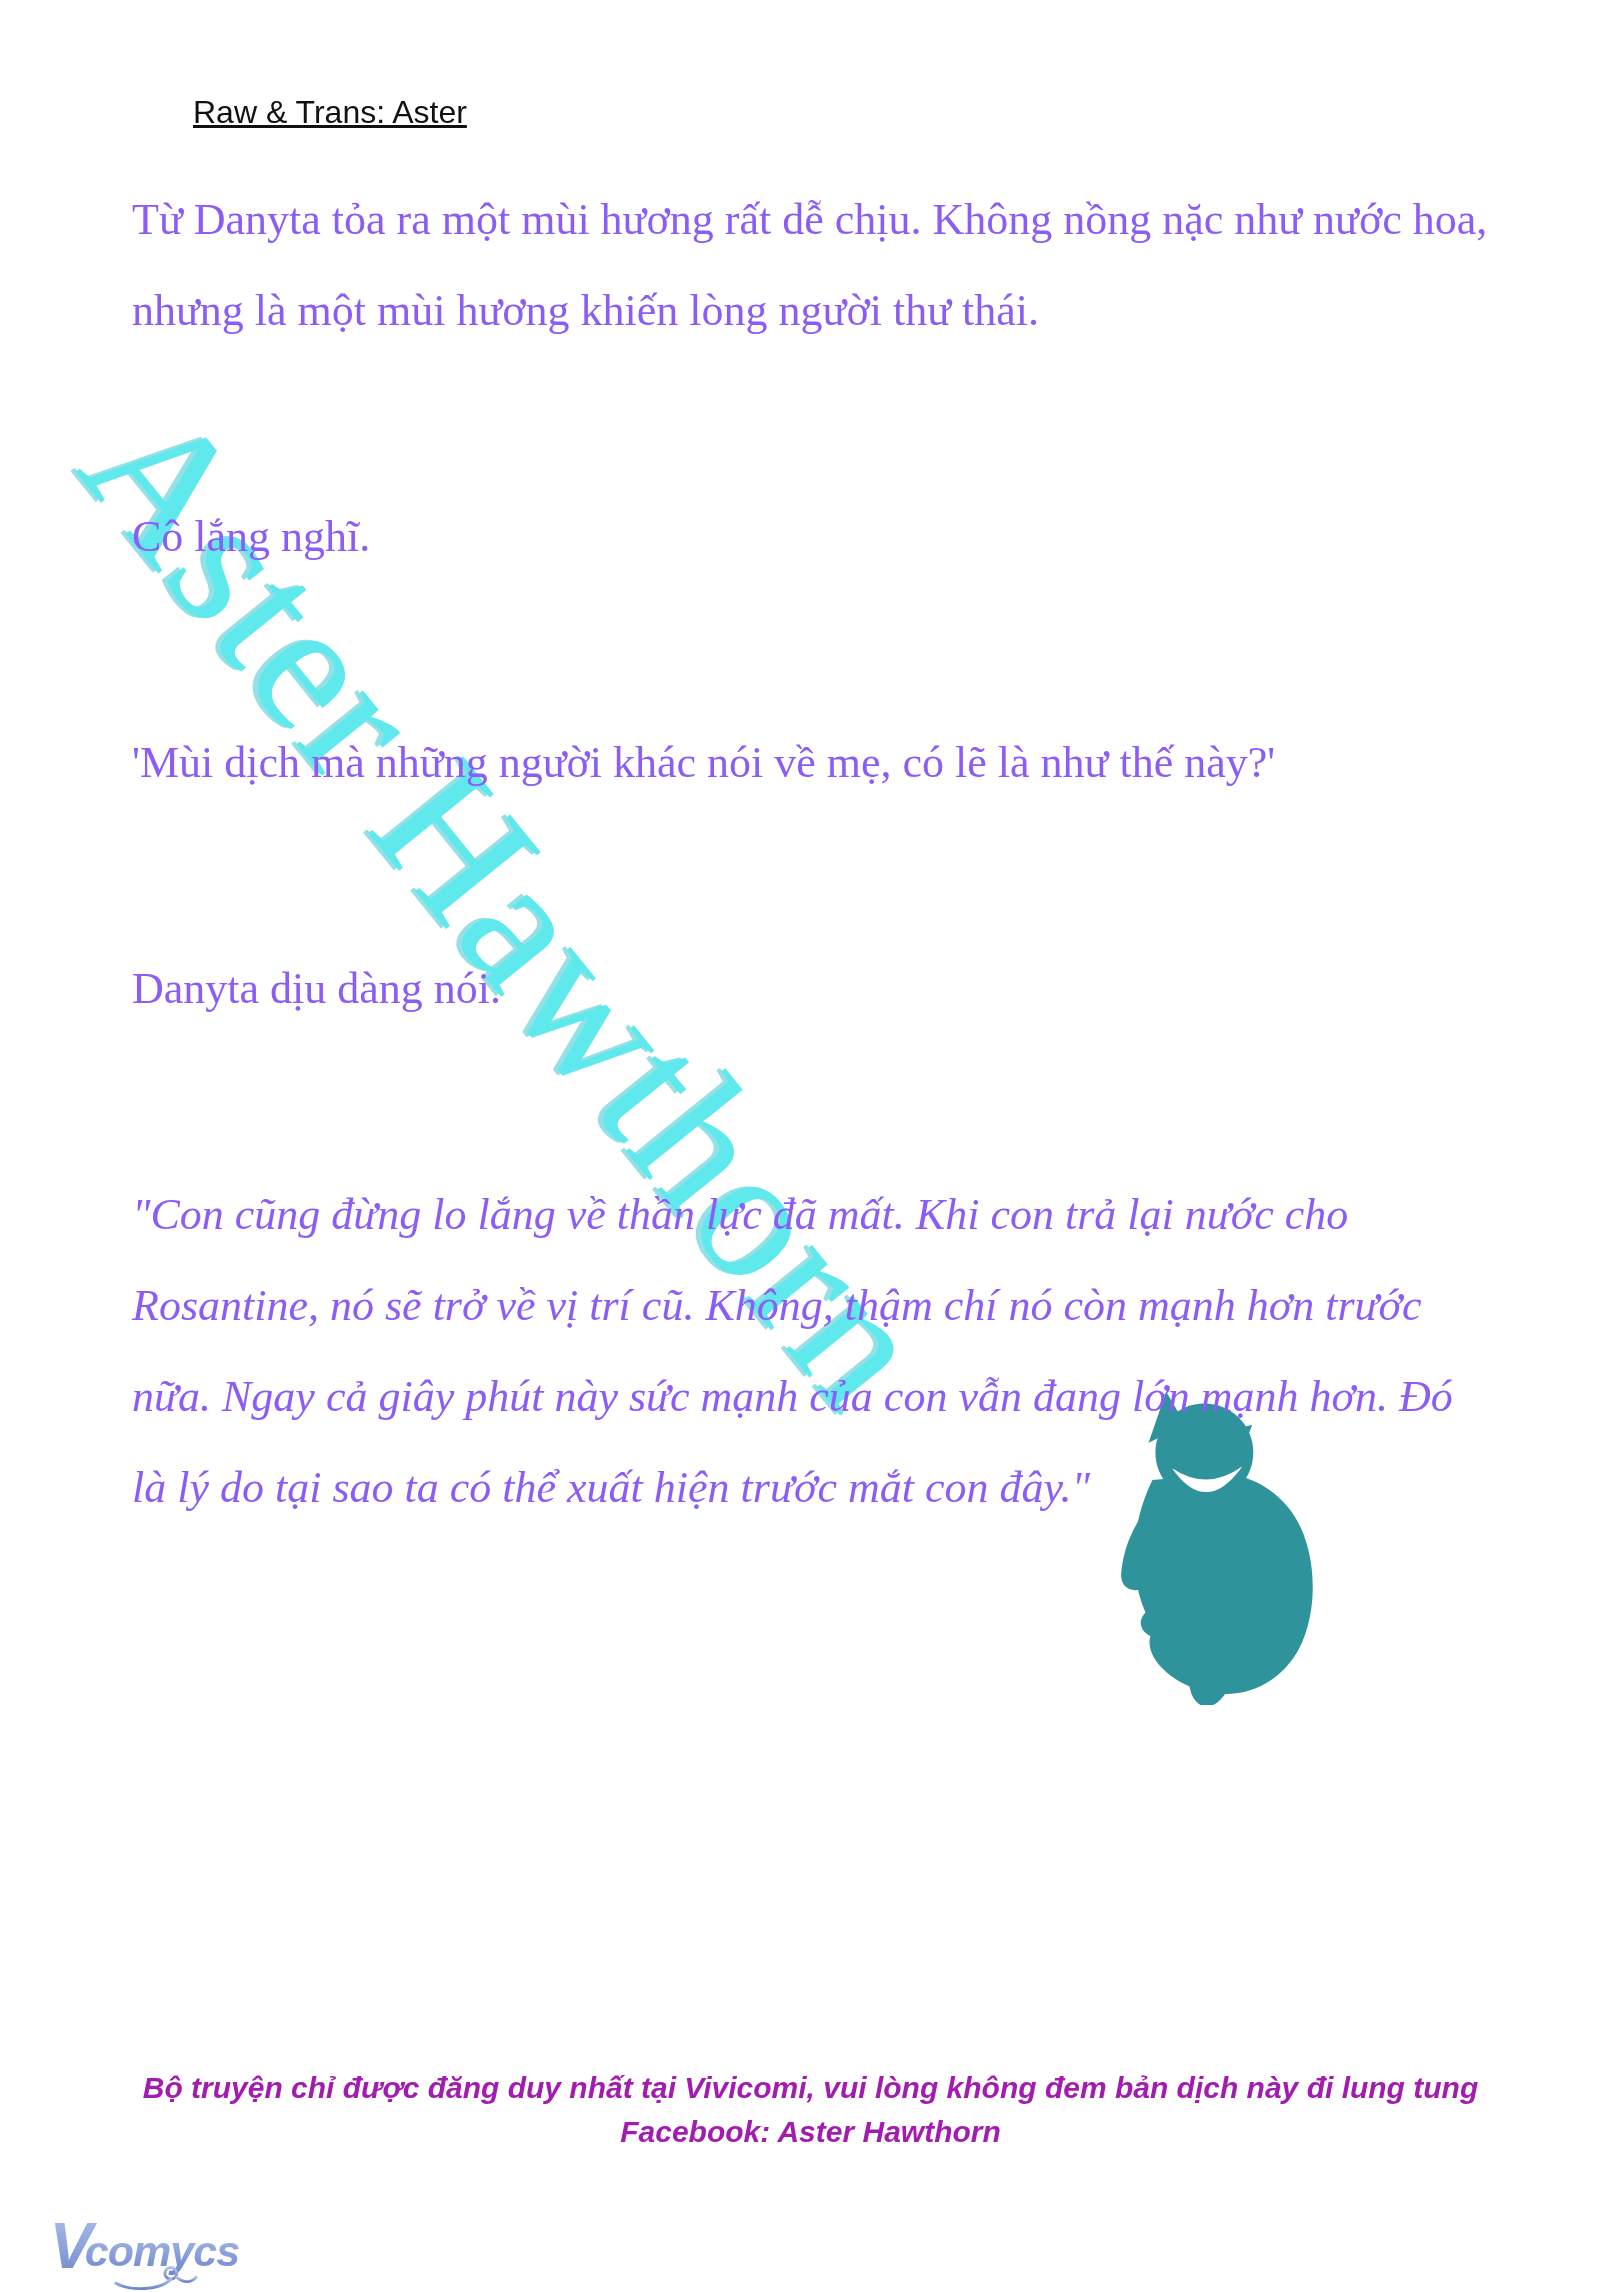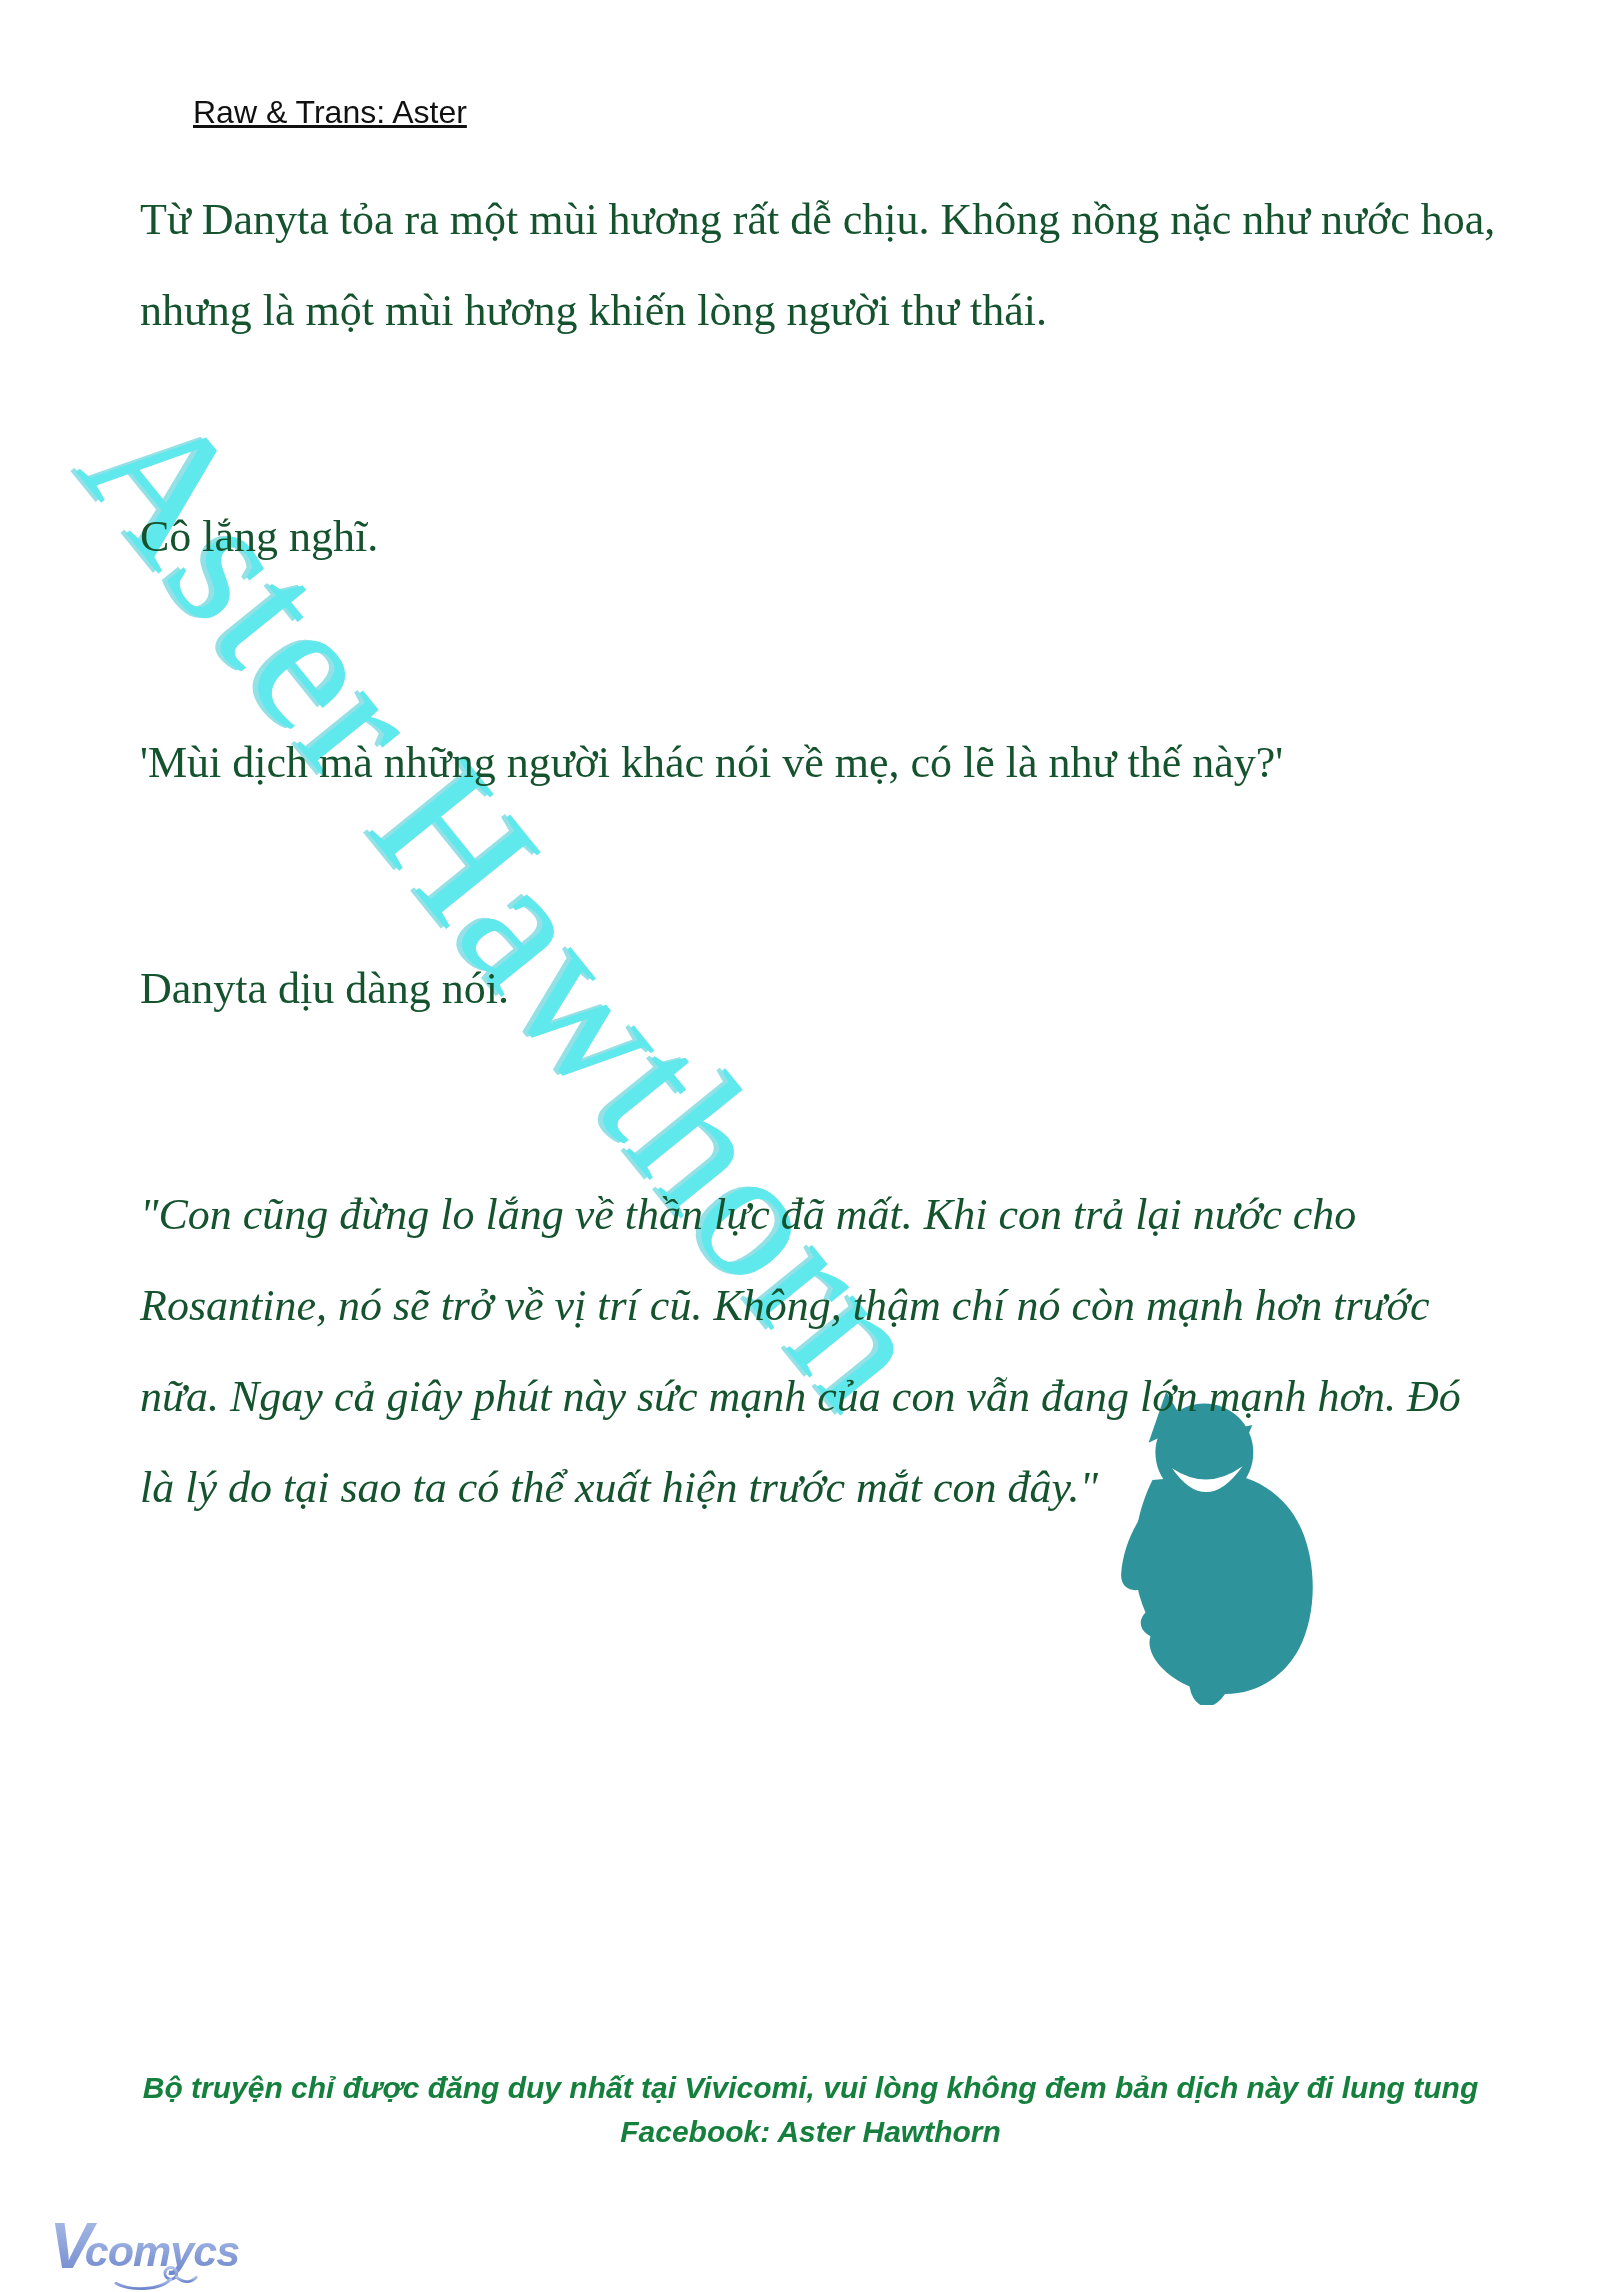--- a/index.html
+++ b/index.html
@@ -51,25 +51,25 @@
     top: 94px;
     z-index: 3;
     font-family: "Liberation Sans", sans-serif;
     font-size: 32px;
     color: #111111;
     text-decoration: underline;
   }
   
   .content {
     position: absolute;
-    left: 140px;
+    left: 132px;
     top: 174px;
     width: 1364px;
     z-index: 3;
-    color: #14532d;
+    color: #8b5cf6;
   }
   .content p {
     margin: 0 0 135px 0;
     font-size: 44px;
     line-height: 91px;
     font-family: "Liberation Serif", serif;
   }
   .content p.italic {
     font-style: italic;
   }
@@ -125,21 +125,21 @@
   <div class="credit">Raw &amp; Trans: Aster</div>
 
   <div class="content">
     <p class="normal">Từ Danyta tỏa ra một mùi hương rất dễ chịu. Không nồng nặc như nước hoa, nhưng là một mùi hương khiến lòng người thư thái.</p>
     <p class="normal">Cô lắng nghĩ.</p>
     <p class="normal">'Mùi dịch mà những người khác nói về mẹ, có lẽ là như thế này?'</p>
     <p class="normal">Danyta dịu dàng nói.</p>
     <p class="italic">"Con cũng đừng lo lắng về thần lực đã mất. Khi con trả lại nước cho Rosantine, nó sẽ trở về vị trí cũ. Không, thậm chí nó còn mạnh hơn trước nữa. Ngay cả giây phút này sức mạnh của con vẫn đang lớn mạnh hơn. Đó là lý do tại sao ta có thể xuất hiện trước mắt con đây."</p>
   </div>
 
-  <div class="footer" style="color: #15803d; text-align: center;">
+  <div class="footer" style="color: #a21caf; text-align: center;">
     <div>Bộ truyện chỉ được đăng duy nhất tại Vivicomi, vui lòng không đem bản dịch này đi lung tung</div>
     <div>Facebook: Aster Hawthorn</div>
   </div>
 
   <svg class="logo" viewBox="0 0 240 92" aria-hidden="true">
     <defs>
       <linearGradient id="logograd" x1="0" y1="0" x2="0" y2="1">
         <stop offset="0" stop-color="#AEC1E9"></stop>
         <stop offset="1" stop-color="#6E87CC"></stop>
       </linearGradient>

